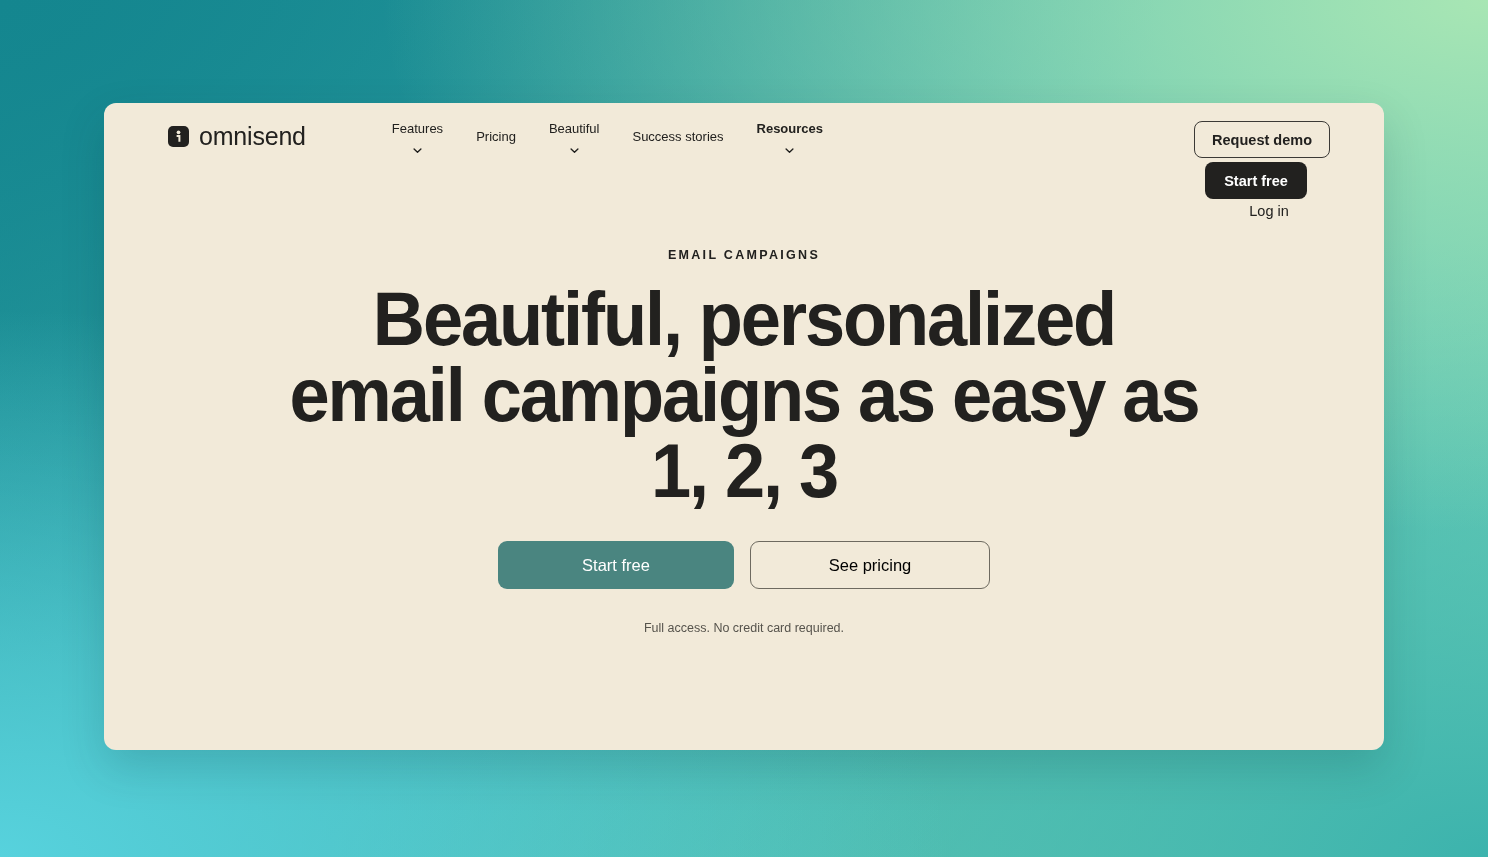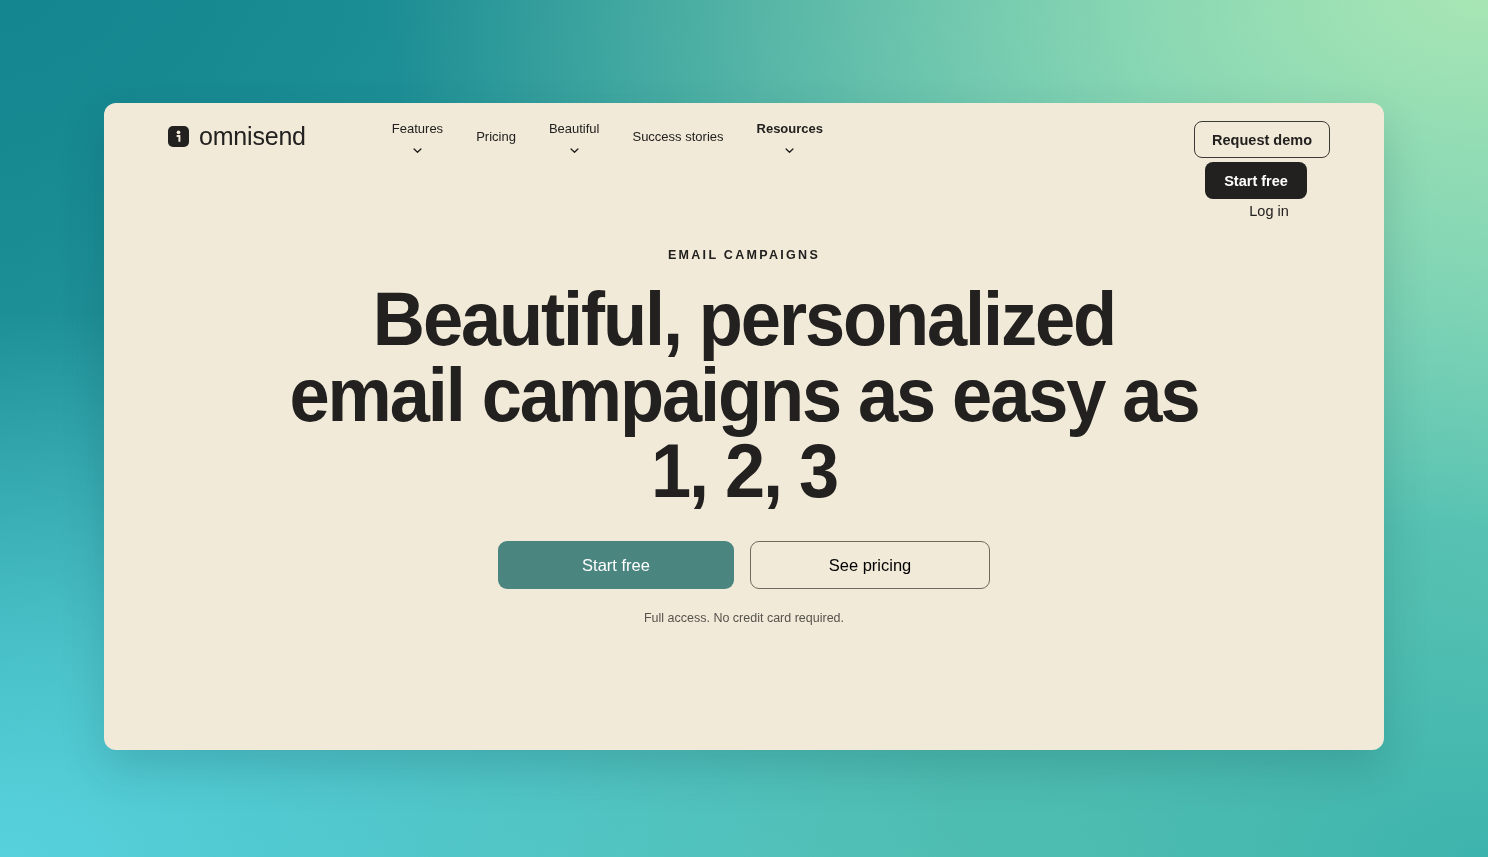--- a/index.html
+++ b/index.html
@@ -205,21 +205,21 @@
     color: #000000;
     background: transparent;
     border: 1px solid #6e6a60;
     border-radius: 9px;
     height: 48px;
     min-width: 240px;
     padding: 0 26px;
     cursor: pointer;
   }
   .fineprint {
-    margin-top: 22px;
+    margin-top: 32px;
     font-size: 12.5px;
     color: #56534c;
   }
 </style>
 </head>
 <body>
 
 <div class="card">
 
   <header class="site-header">

